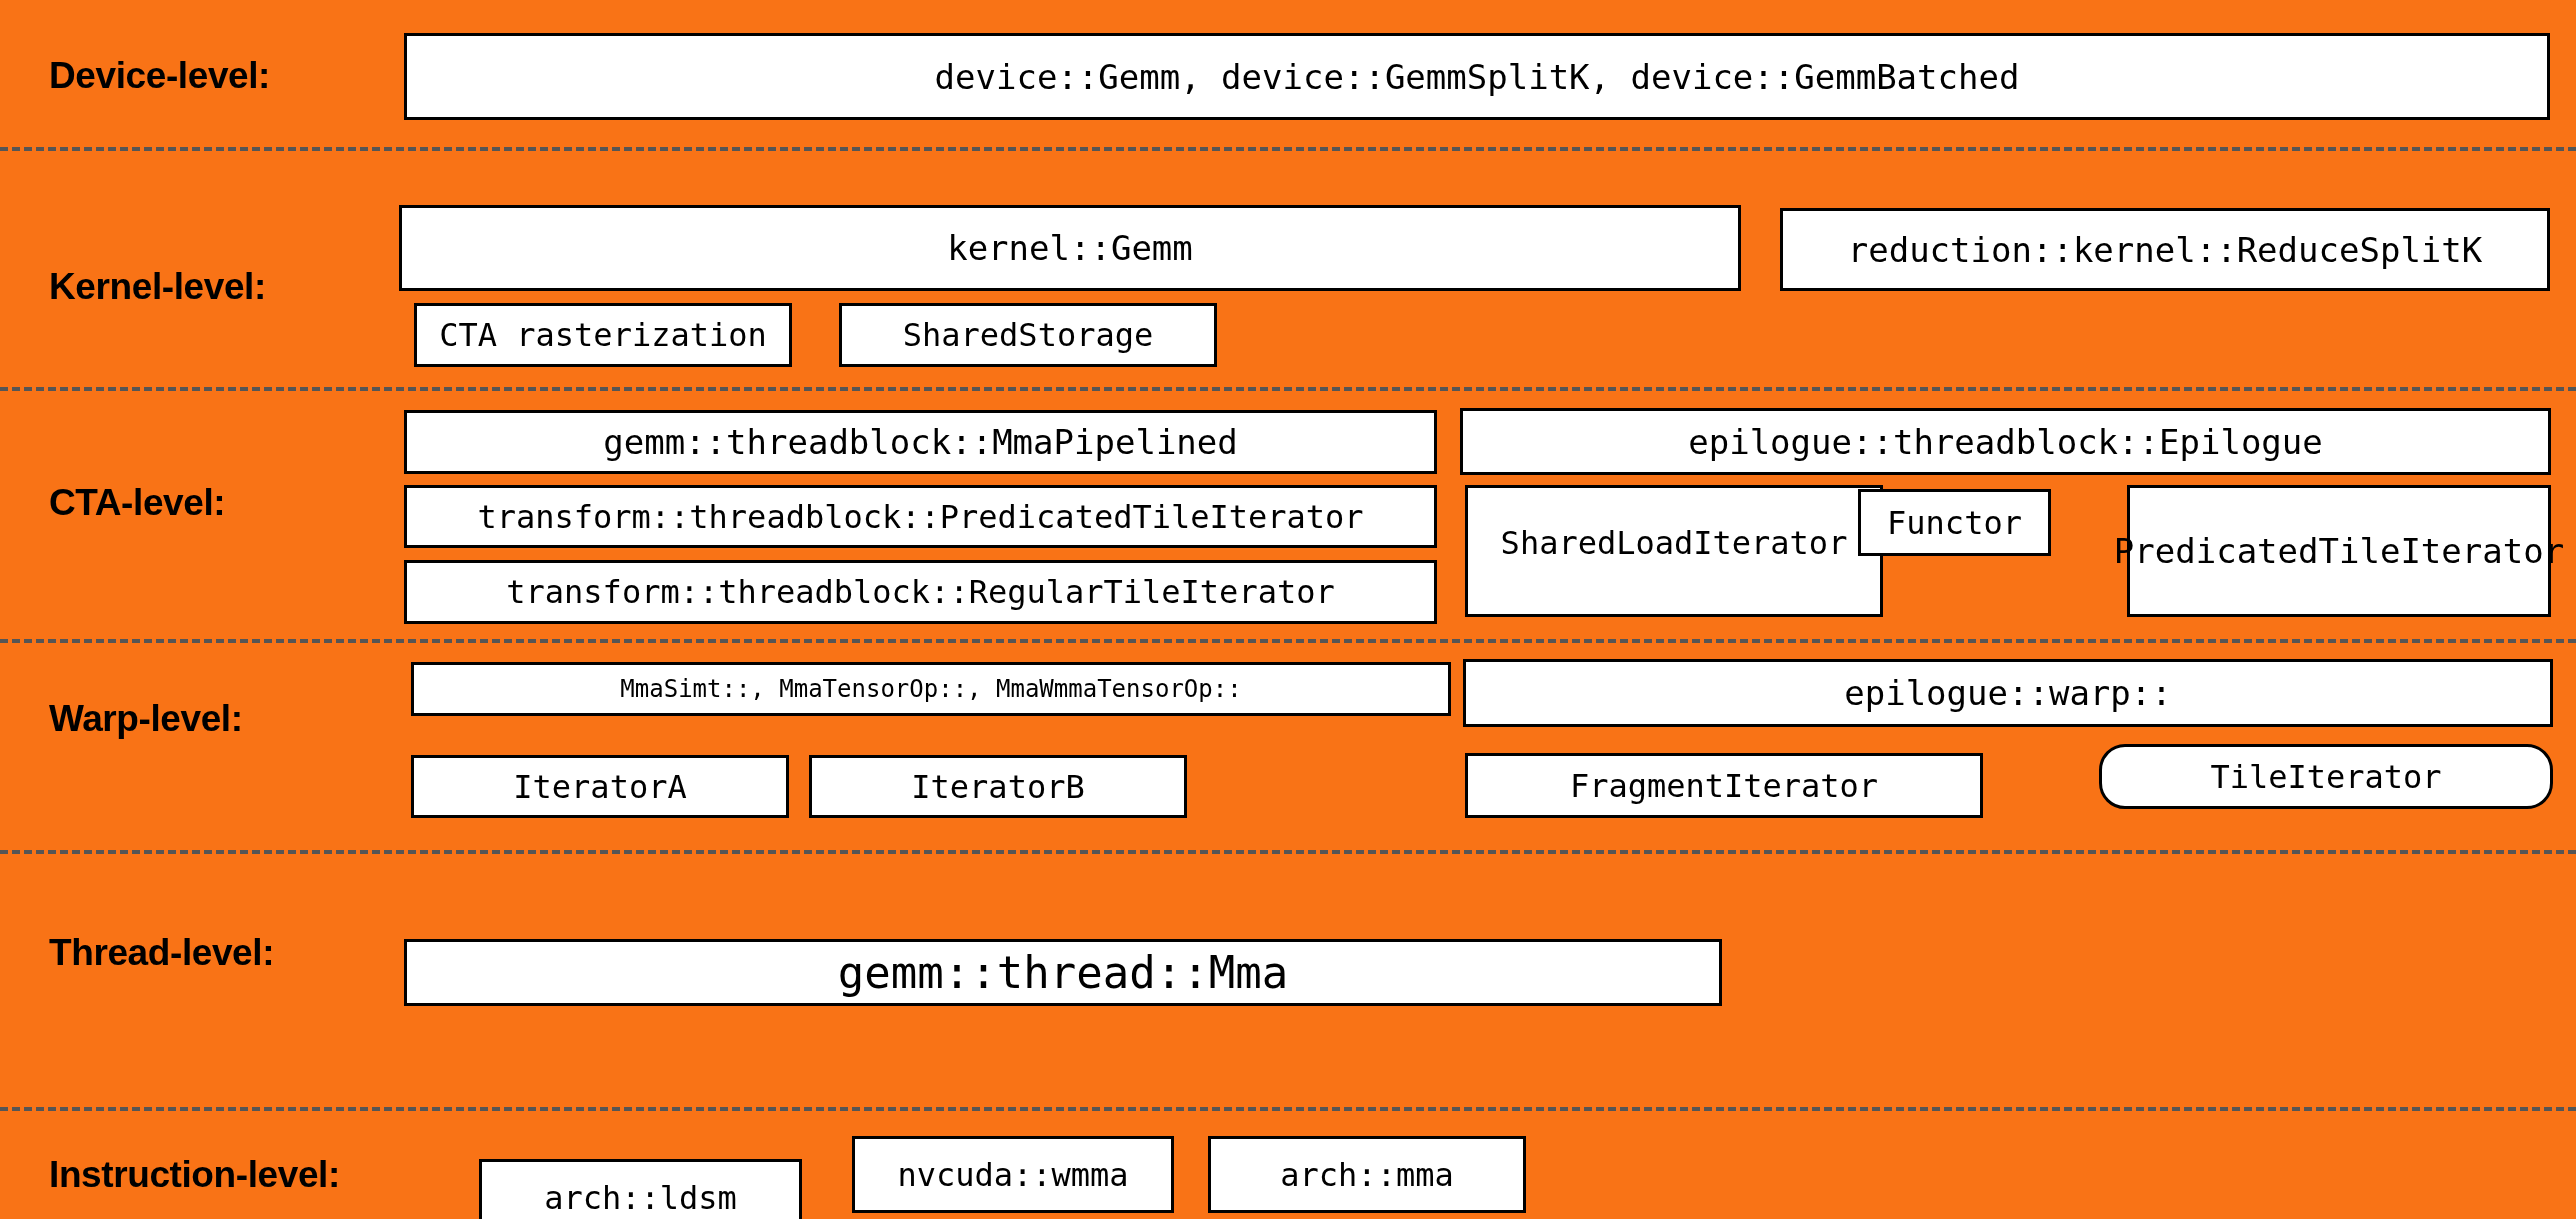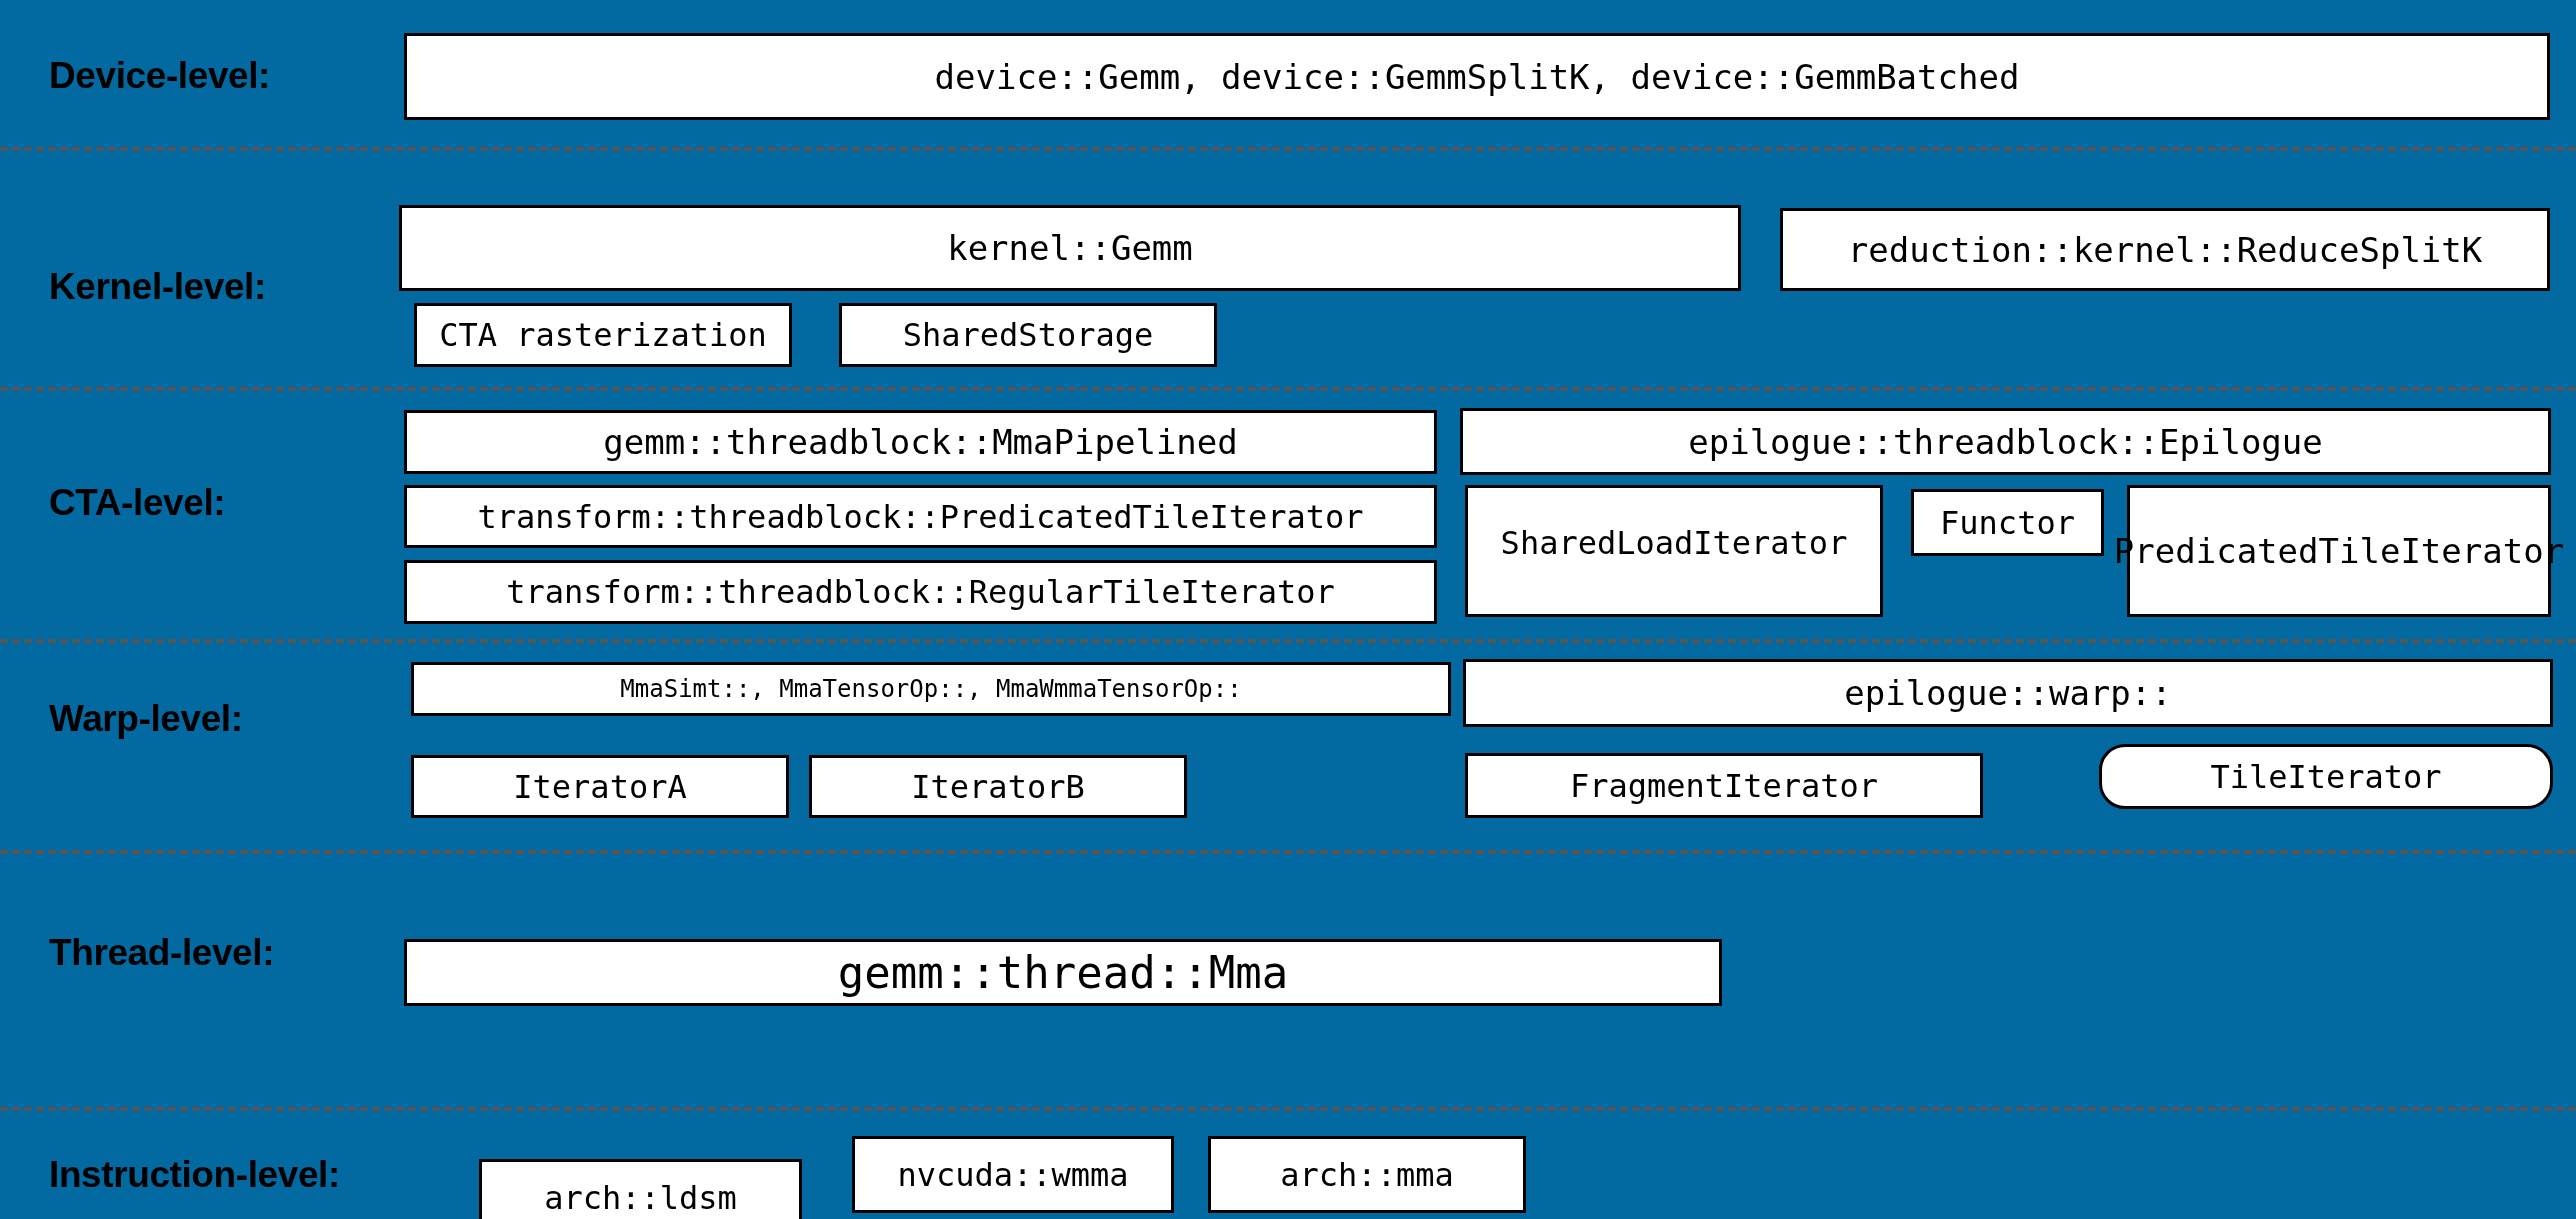--- a/index.html
+++ b/index.html
@@ -1,20 +1,20 @@
 <!DOCTYPE html>
 <html style="font-size:12.3px"><head>
 <meta charset="utf-8">
 <style>
   html,body{margin:0;padding:0;background:#ffffff;}
   #fig{
     position:relative;
     width:2576px;
     height:1219px;
-    background:#0369a1;
+    background:#f97316;
     overflow:hidden;
     font-family:"DejaVu Sans Mono", monospace;
     color:#000;
   }
   
   .sep{
     position:absolute;
     left:0;
     width:2576px;
     height:0;
@@ -58,21 +58,21 @@
   .b-dev      {left:404px;  top:33px;   width:2146px; height:87px;}
   .b-krn-gemm {left:399px;  top:205px;  width:1342px; height:86px;}
   .b-krn-red  {left:1780px; top:208px;  width:770px; height:83px;}
   .b-krn-ras  {left:414px;  top:303px;  width:378px;  height:64px; font-size:32px;}
   .b-krn-ss   {left:839px; top:303px;  width:378px;  height:64px; font-size:32px;}
   .b-cta-mma  {left:404px;  top:410px;  width:1033px; height:64px;}
   .b-cta-epi  {left:1460px; top:408px;  width:1091px; height:67px;}
   .b-cta-pti  {left:404px;  top:485px;  width:1033px; height:63px; font-size:32px;}
   .b-cta-rti  {left:404px;  top:560px;  width:1033px; height:64px; font-size:32px;}
   .b-cta-sli  {left:1465px; top:485px;  width:418px;  height:132px; font-size:32px; padding-bottom:15.3px;}
-  .b-cta-fun  {left:1911px; top:489px;  width:193px;  height:67px; font-size:32px;text-align:right;}
+  .b-cta-fun  {left:1858px; top:489px;  width:193px;  height:67px; font-size:32px;text-align:right;}
   .b-cta-pt2  {left:2127px; top:485px;  width:424px;  height:132px; font-size:34px;}
   .b-wrp-mma  {left:411px;  top:662px;  width:1040px; height:54px; font-size:24px;}
   .b-wrp-epi  {left:1463px; top:659px;  width:1090px; height:68px;}
   .b-wrp-ita  {left:411px;  top:755px;  width:378px;  height:63px; font-size:32px;}
   .b-wrp-itb  {left:809px; top:755px;  width:378px;  height:63px; font-size:32px;}
   .b-wrp-fi   {left:1465px; top:753px;  width:518px;  height:65px; font-size:32px;}
   .b-wrp-ti   {left:2099px; top:744px;  width:454px;  height:65px; font-size:32px;border-radius:26px;}
   .b-thr-mma  {left:404px;  top:939px; width:1318px; height:67px; font-size:44px;}
   .b-ins-ldsm {left:479px;  top:1136px; width:323px;  height:77px; font-size:32px;margin-top:23px;}
   .b-ins-wmma {left:852px; top:1136px; width:322px;  height:77px; font-size:32px;}

